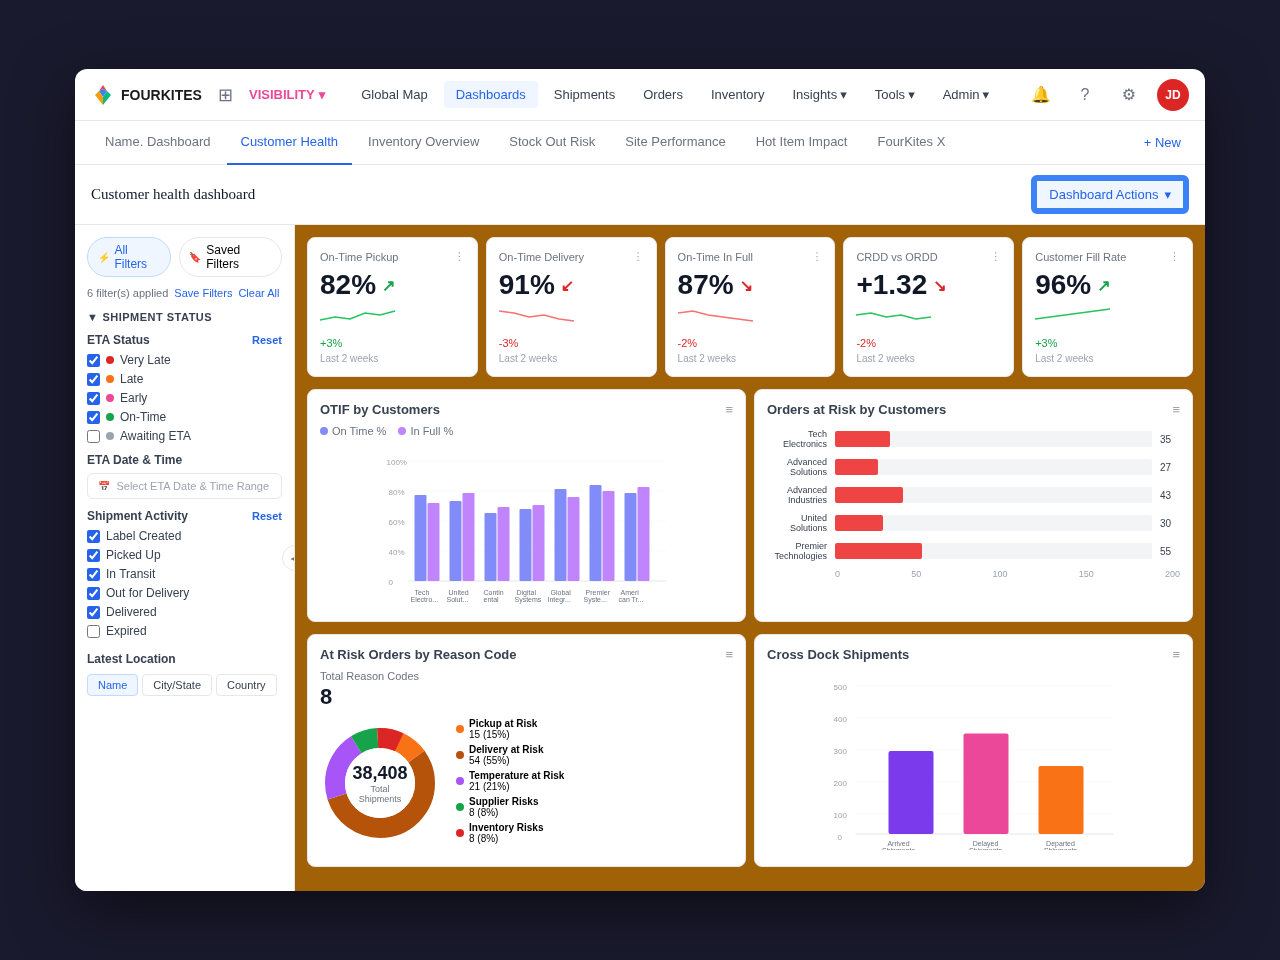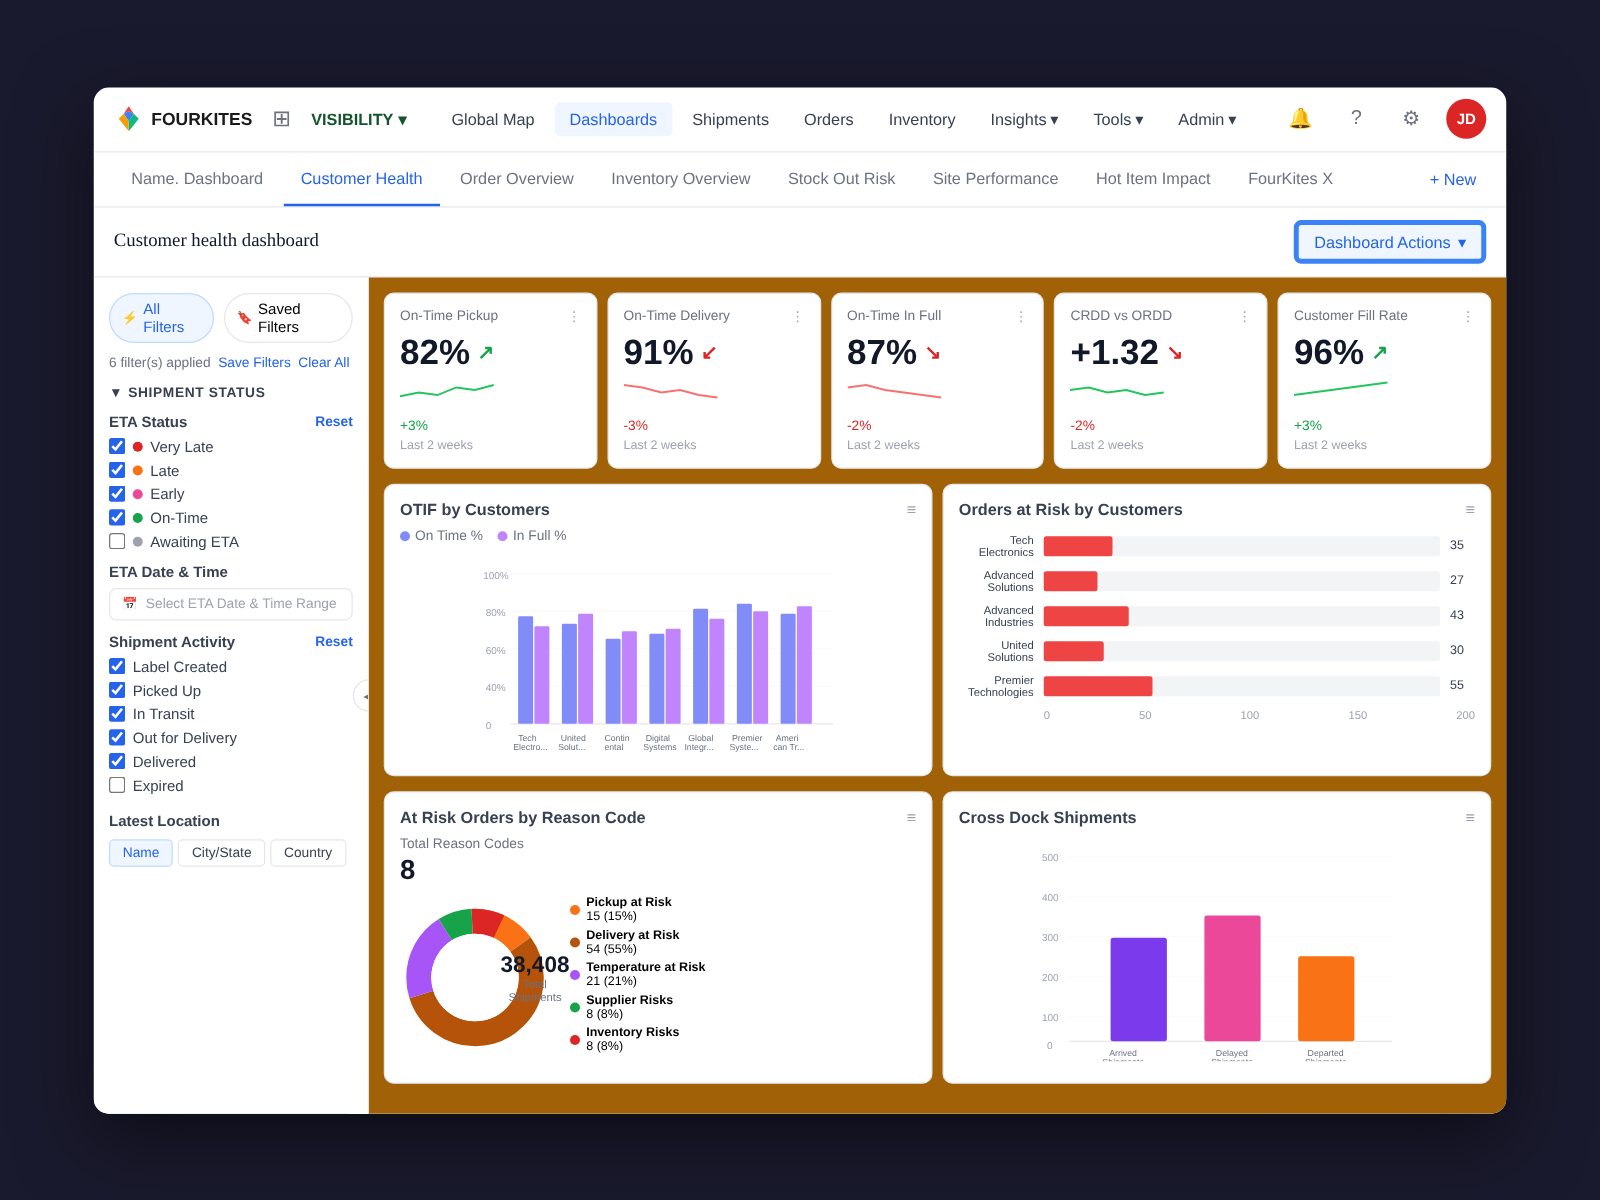--- a/index.html
+++ b/index.html
@@ -3,39 +3,39 @@
   <meta charset="utf-8">
   <style>
     * { box-sizing: border-box; margin: 0; padding: 0; }
     body { background: #1a1a2e; display: flex; justify-content: center; align-items: center; min-height: 100vh; font-family: -apple-system, BlinkMacSystemFont, 'Segoe UI', sans-serif; }
     .app-window { width: 1130px; background: #fff; border-radius: 12px; overflow: hidden; box-shadow: 0 20px 60px rgba(0,0,0,0.5); }
     
     
     .top-nav { display: flex; align-items: center; padding: 0 16px; height: 52px; border-bottom: 1px solid #e5e7eb; gap: 16px; }
     .logo { display: flex; align-items: center; gap: 6px; font-weight: 700; font-size: 14px; color: #1a1a1a; }
     .grid-icon { cursor: pointer; color: #6b7280; font-size: 18px; }
-    .visibility-btn { display: flex; align-items: center; gap: 4px; font-size: 13px; font-weight: 600; color: #14532d; cursor: pointer; }
+    .visibility-btn { display: flex; align-items: center; gap: 4px; font-size: 13px; font-weight: 600; color: #ec4899; cursor: pointer; }
     .nav-links { display: flex; gap: 4px; margin-left: auto; }
     .nav-link { padding: 6px 12px; font-size: 13px; color: #374151; cursor: pointer; border-radius: 4px; text-decoration: none; }
     .nav-link.active { background: #eff6ff; color: #2563eb; }
     .nav-link-dropdown { display: flex; align-items: center; gap: 3px; }
     .top-actions { display: flex; align-items: center; gap: 12px; margin-left: auto; }
     .icon-btn { width: 32px; height: 32px; display: flex; align-items: center; justify-content: center; cursor: pointer; color: #6b7280; border-radius: 6px; }
     .avatar { width: 32px; height: 32px; background: #dc2626; border-radius: 50%; display: flex; align-items: center; justify-content: center; color: white; font-size: 12px; font-weight: 600; cursor: pointer; }
 
     
     .dash-tabs { display: flex; align-items: center; padding: 0 16px; border-bottom: 1px solid #e5e7eb; height: 44px; gap: 2px; }
     .dash-tab { padding: 0 14px; height: 44px; display: flex; align-items: center; font-size: 13px; color: #6b7280; cursor: pointer; border-bottom: 2px solid transparent; white-space: nowrap; }
     .dash-tab.active { color: #2563eb; border-bottom-color: #2563eb; font-weight: 500; }
     .new-tab-btn { margin-left: auto; display: flex; align-items: center; gap: 4px; font-size: 13px; color: #2563eb; cursor: pointer; padding: 0 8px; }
 
     
     .dash-header { display: flex; align-items: center; padding: 10px 16px; border-bottom: 1px solid #e5e7eb; }
     .dash-title { font-size: 15px; color: #0f172a; font-family: Liberation Serif, serif; }
-    .dash-actions-btn { margin-left: auto; display: flex; align-items: center; gap: 6px; padding: 6px 12px; background: #eff6ff; border: 4px solid #3b82f6; border-radius: 6px; font-size: 13px; color: #2563eb; cursor: pointer; font-weight: 500; }
+    .dash-actions-btn { margin-left: auto; display: flex; align-items: center; gap: 6px; padding: 6px 12px; background: #eff6ff; border: 6px solid #3b82f6; border-radius: 6px; font-size: 13px; color: #2563eb; cursor: pointer; font-weight: 500; }
 
     
     .main-content { display: flex; height: calc(100% - 140px); }
 
     
     .sidebar { width: 220px; min-width: 220px; border-right: 1px solid #e5e7eb; padding: 12px; overflow-y: auto; background: #fff; position: relative; }
     .sidebar-collapse { position: absolute; right: -14px; top: 50%; transform: translateY(-50%); width: 26px; height: 26px; background: #fff; border: 1px solid #e5e7eb; border-radius: 50%; display: flex; align-items: center; justify-content: center; cursor: pointer; z-index: 10; color: #6b7280; font-size: 12px; }
     .filter-btns { display: flex; gap: 8px; margin-bottom: 10px; }
     .filter-btn { display: flex; align-items: center; gap: 4px; padding: 5px 10px; border-radius: 20px; font-size: 12px; cursor: pointer; border: 1px solid #e5e7eb; }
     .filter-btn.active { background: #eff6ff; border-color: #bfdbfe; color: #2563eb; }
@@ -92,21 +92,21 @@
     .risk-bar-row { display: flex; align-items: center; gap: 8px; margin-bottom: 8px; font-size: 11px; }
     .risk-bar-label { width: 60px; text-align: right; color: #374151; font-size: 10px; flex-shrink: 0; }
     .risk-bar-bg { flex: 1; background: #f3f4f6; border-radius: 2px; height: 16px; position: relative; }
     .risk-bar-fill { height: 100%; background: #ef4444; border-radius: 2px; }
     .risk-bar-value { width: 20px; font-size: 10px; color: #374151; }
     .risk-axis { display: flex; justify-content: space-between; font-size: 9px; color: #9ca3af; margin-top: 4px; padding-left: 68px; }
 
     
     .donut-section { display: flex; align-items: center; gap: 16px; }
     .donut-container { position: relative; width: 120px; height: 120px; flex-shrink: 0; }
-    .donut-center { position: absolute; top: 50%; left: 50%; transform: translate(-50%,-50%); text-align: center; margin-left: 48px; }
+    .donut-center { position: absolute; top: 50%; left: 50%; transform: translate(-50%,-50%); text-align: center; }
     .donut-number { font-size: 18px; font-weight: 700; color: #111827; }
     .donut-sub { font-size: 9px; color: #6b7280; }
     .donut-legend { font-size: 10px; }
     .donut-legend-item { display: flex; align-items: center; gap: 5px; margin-bottom: 4px; }
     .donut-legend-dot { width: 8px; height: 8px; border-radius: 50%; flex-shrink: 0; }
     
     .at-risk-section { }
     .total-reason { font-size: 11px; color: #6b7280; margin-bottom: 2px; }
     .total-reason-num { font-size: 22px; font-weight: 700; color: #111827; margin-bottom: 8px; }
   </style>
@@ -144,21 +144,20 @@
       <div class="icon-btn">🔔</div>
       <div class="icon-btn">?</div>
       <div class="icon-btn">⚙</div>
       <div class="avatar">JD</div>
     </div>
   </div>
 
   <div class="dash-tabs">
     <div class="dash-tab">Name. Dashboard</div>
     <div class="dash-tab active">Customer Health</div>
-    <div class="dash-tab">Order Overview</div>
     <div class="dash-tab">Inventory Overview</div>
     <div class="dash-tab">Stock Out Risk</div>
     <div class="dash-tab">Site Performance</div>
     <div class="dash-tab">Hot Item Impact</div>
     <div class="dash-tab">FourKites X</div>
     <div class="new-tab-btn">+ New</div>
   </div>
 
   <div class="dash-header">
     <span class="dash-title">Customer health dashboard</span>

